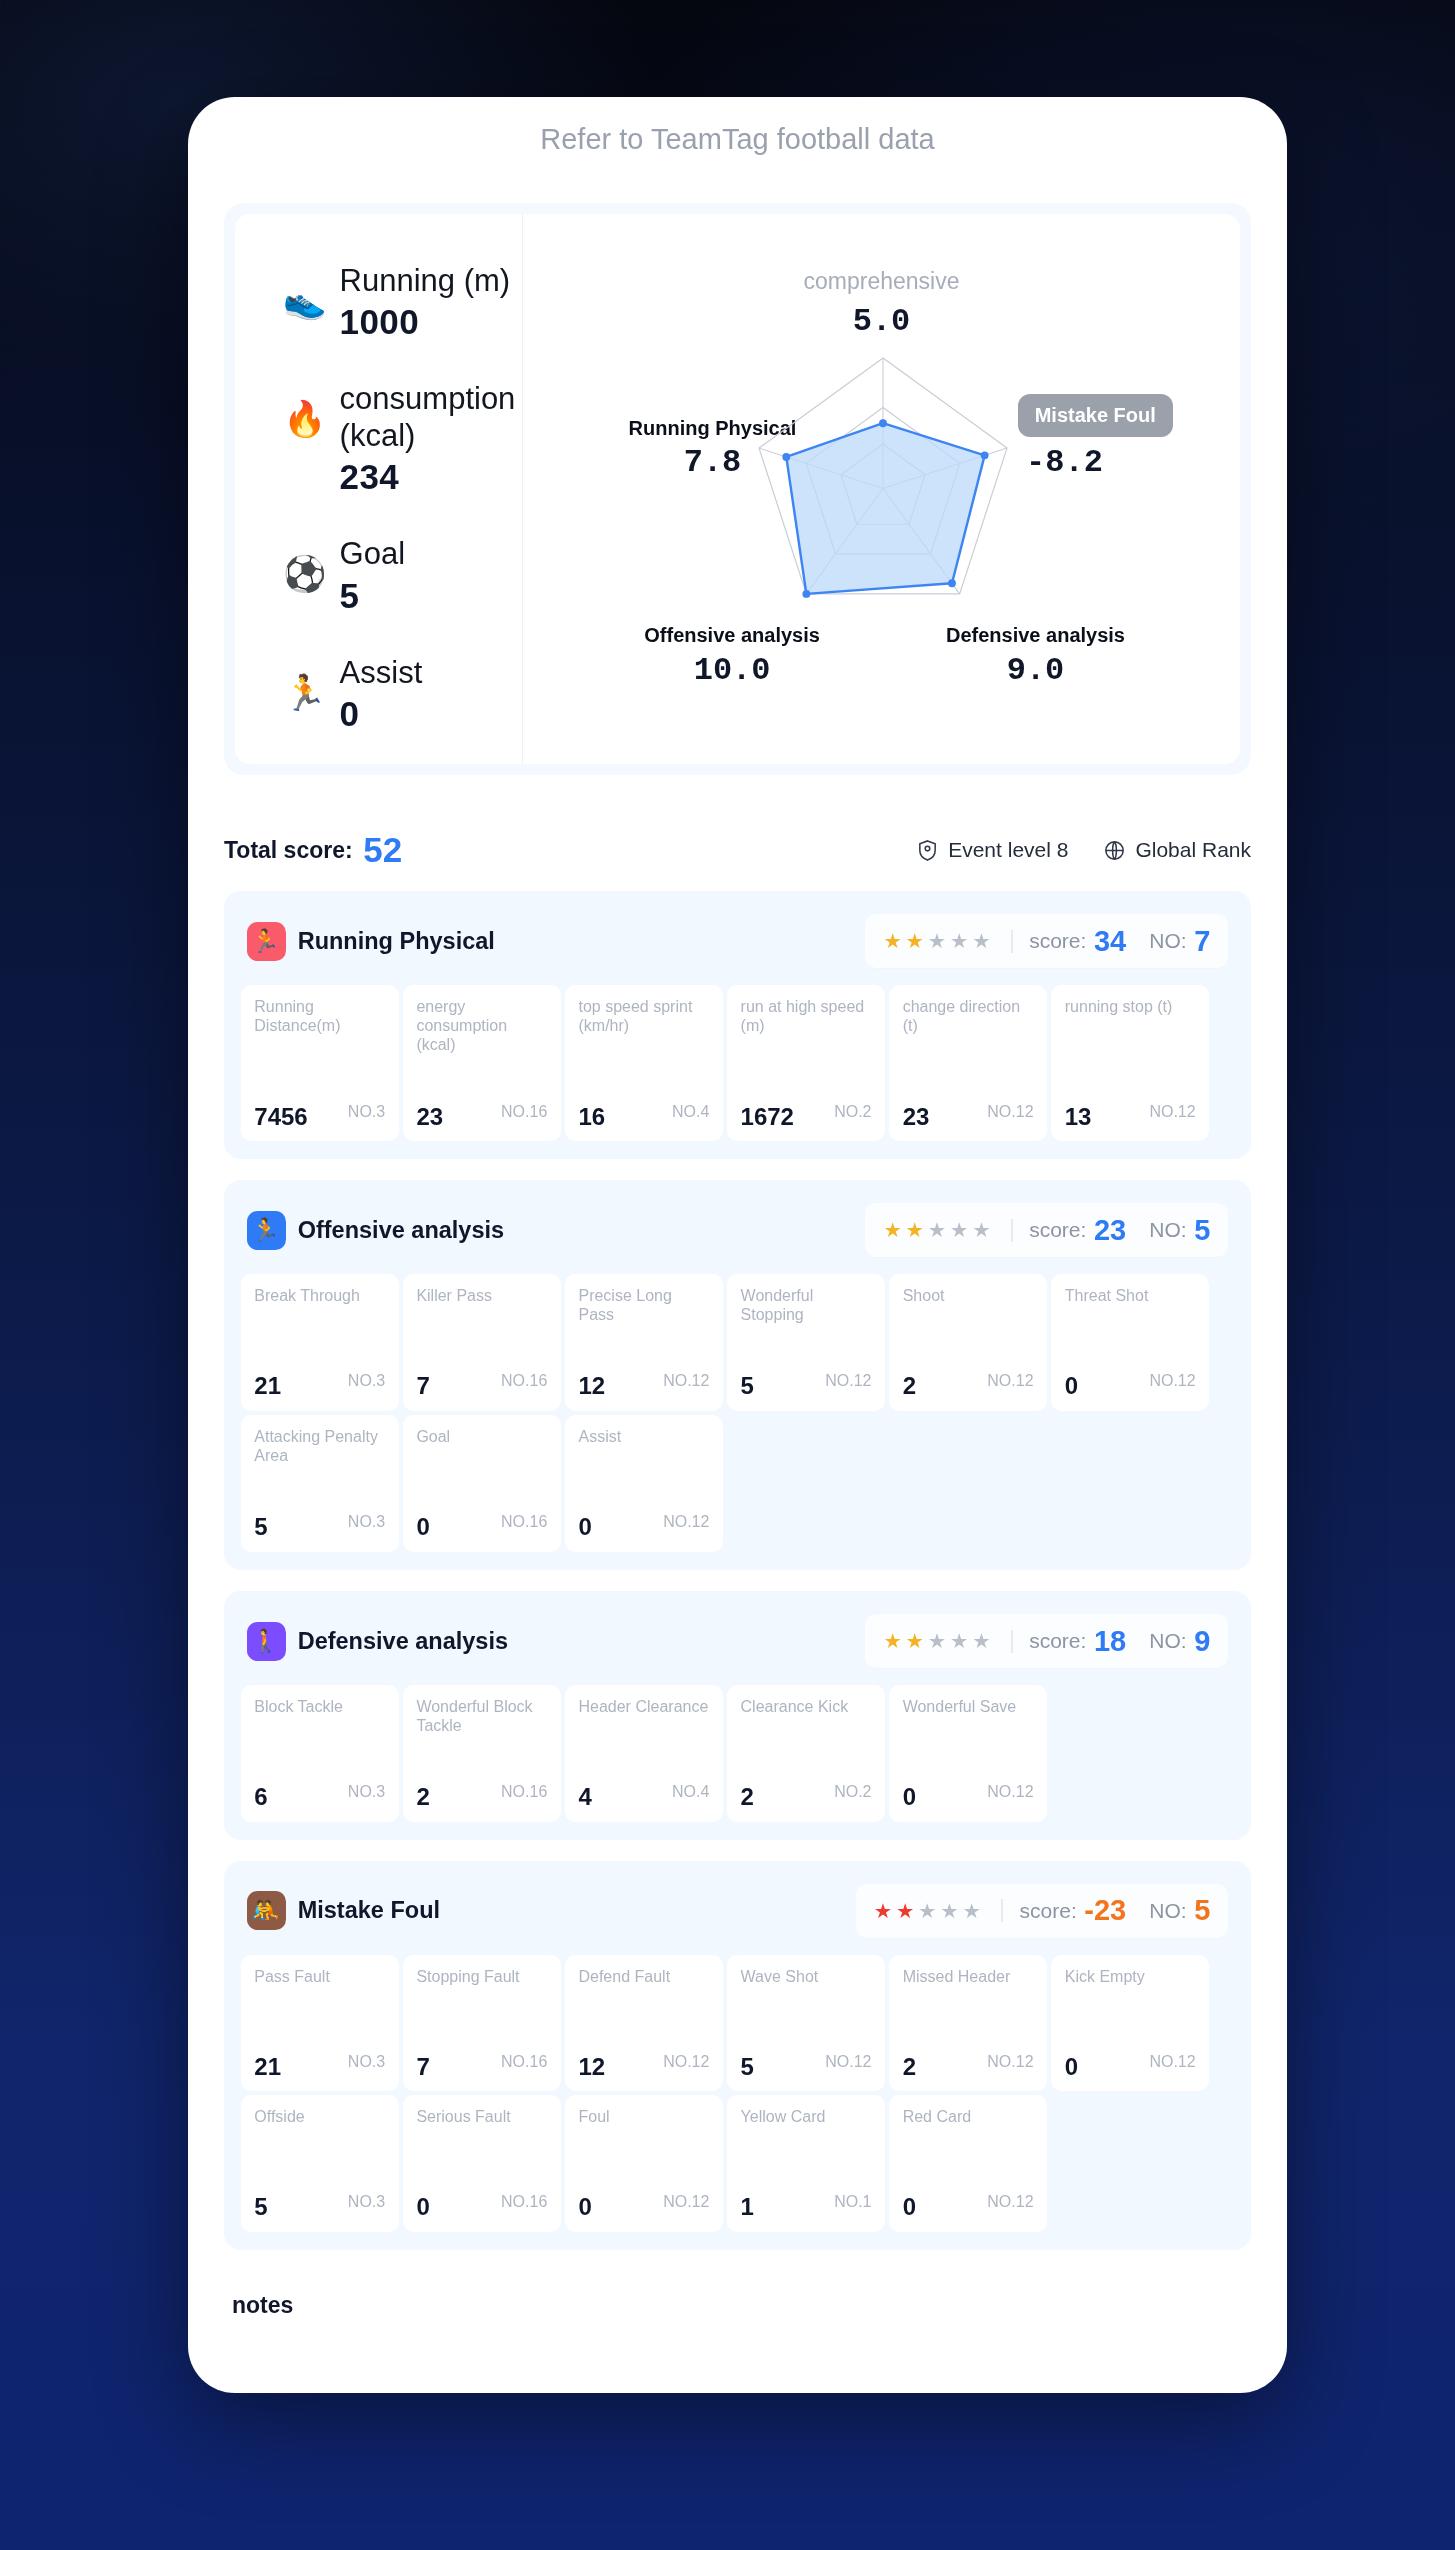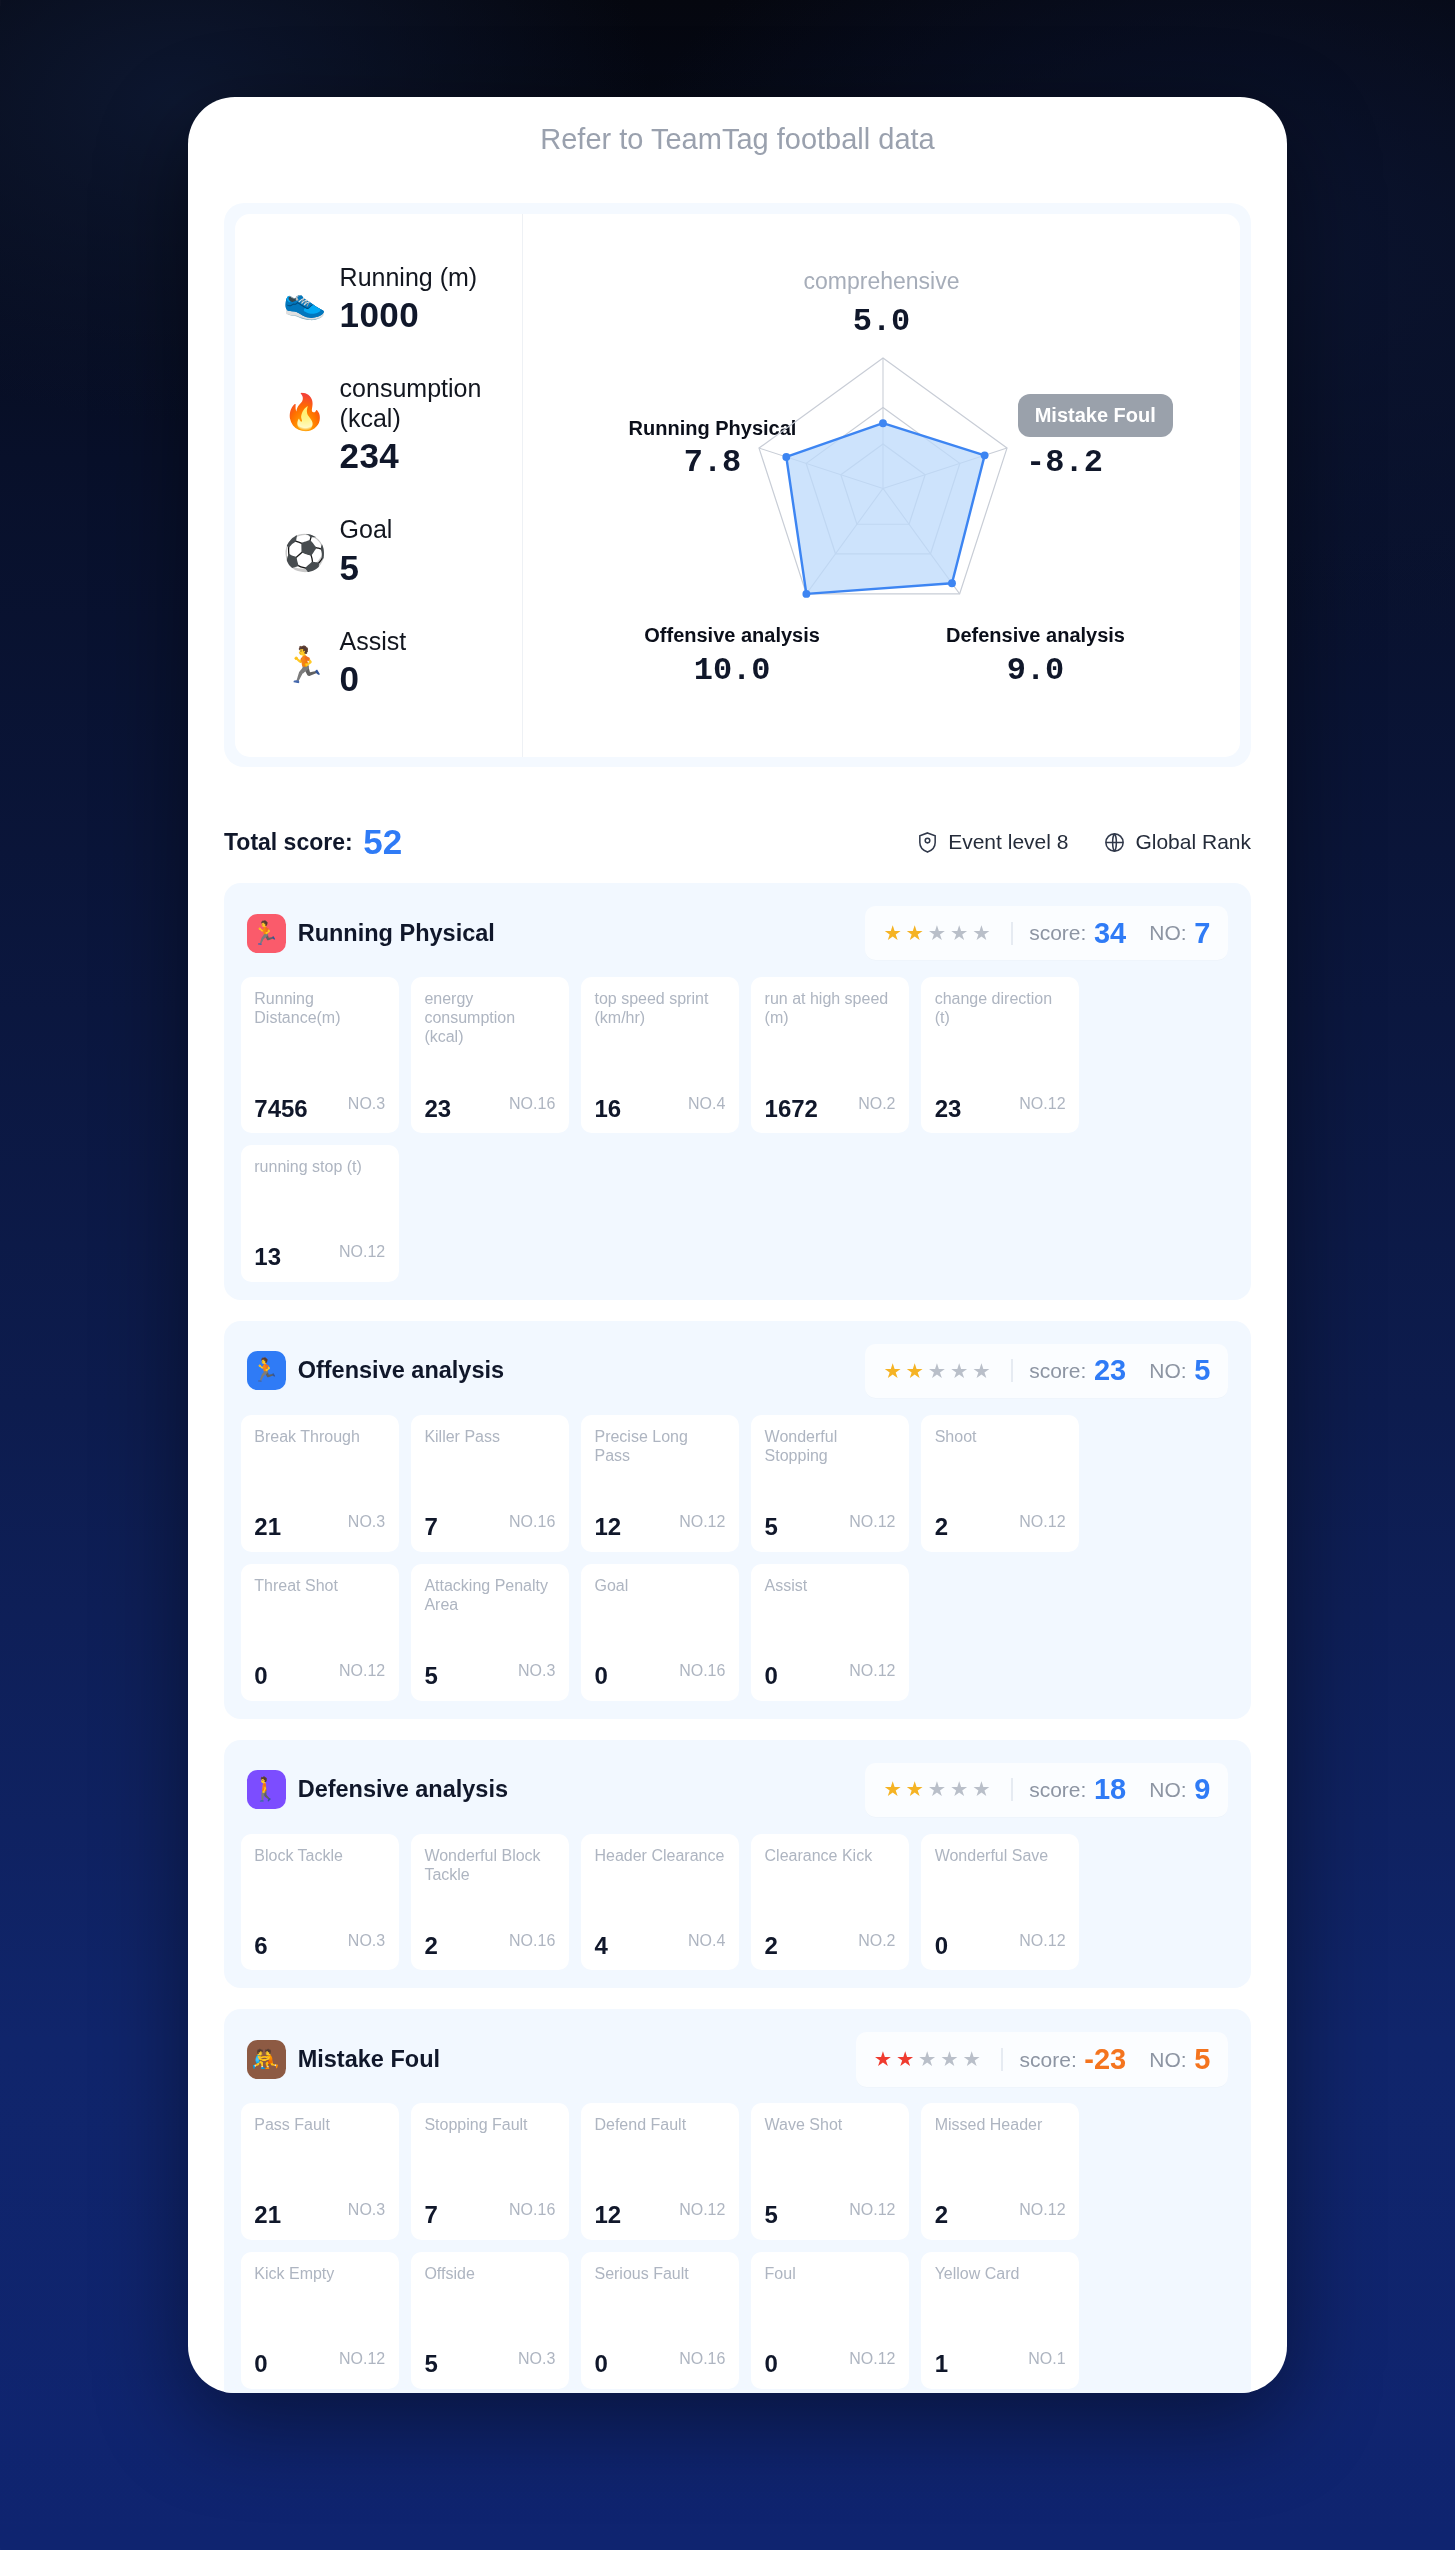--- a/index.html
+++ b/index.html
@@ -79,21 +79,21 @@
   }
   .stat-row:last-child { margin-bottom: 0; }
   .stat-icon {
     width: 56px; flex: none;
     font-size: 35px;
     line-height: 1;
     padding-top: 20px;
     text-align: left;
   }
   .stat-label {
-    font-size: 25px;
+    font-size: 31px;
     color: #12161f;
     line-height: 1.18;
     font-weight: 400;
   }
   .stat-value {
     font-size: 35px;
     font-weight: 700;
     color: #10172a;
     margin-top: 3px;
     letter-spacing: 0.4px;
@@ -207,21 +207,21 @@
     padding: 10.6px 18px;
     display: flex; align-items: center;
     box-shadow: 0 0.8px 0 rgba(0,0,0,.02);
   }
   .stars { letter-spacing: 3.8px; font-size: 20.5px; line-height: 1; }
   .chip-div { width: 1.5px; height: 23px; background: #e6ebf2; margin: 0 16.7px; }
   .chip-lab { font-size: 21px; color: #8d95a3; }
   .chip-num { font-size: 29px; font-weight: 700; margin-left: 7.6px; }
   .chip-gap { width: 23px; }
 
-  .cells { display: flex; flex-wrap: wrap; gap: 12px; }
+  .cells { display: flex; flex-wrap: wrap; gap: 4px; }
   .cell {
     width: calc((100% - 45px) / 6);
     background: #ffffff;
     border-radius: 10.6px;
     padding: 12px 13.6px 10.6px 13.6px;
     min-height: 82px;
     display: flex; flex-direction: column; justify-content: space-between;
   }
   .cell-label {
     font-size: 16px;

